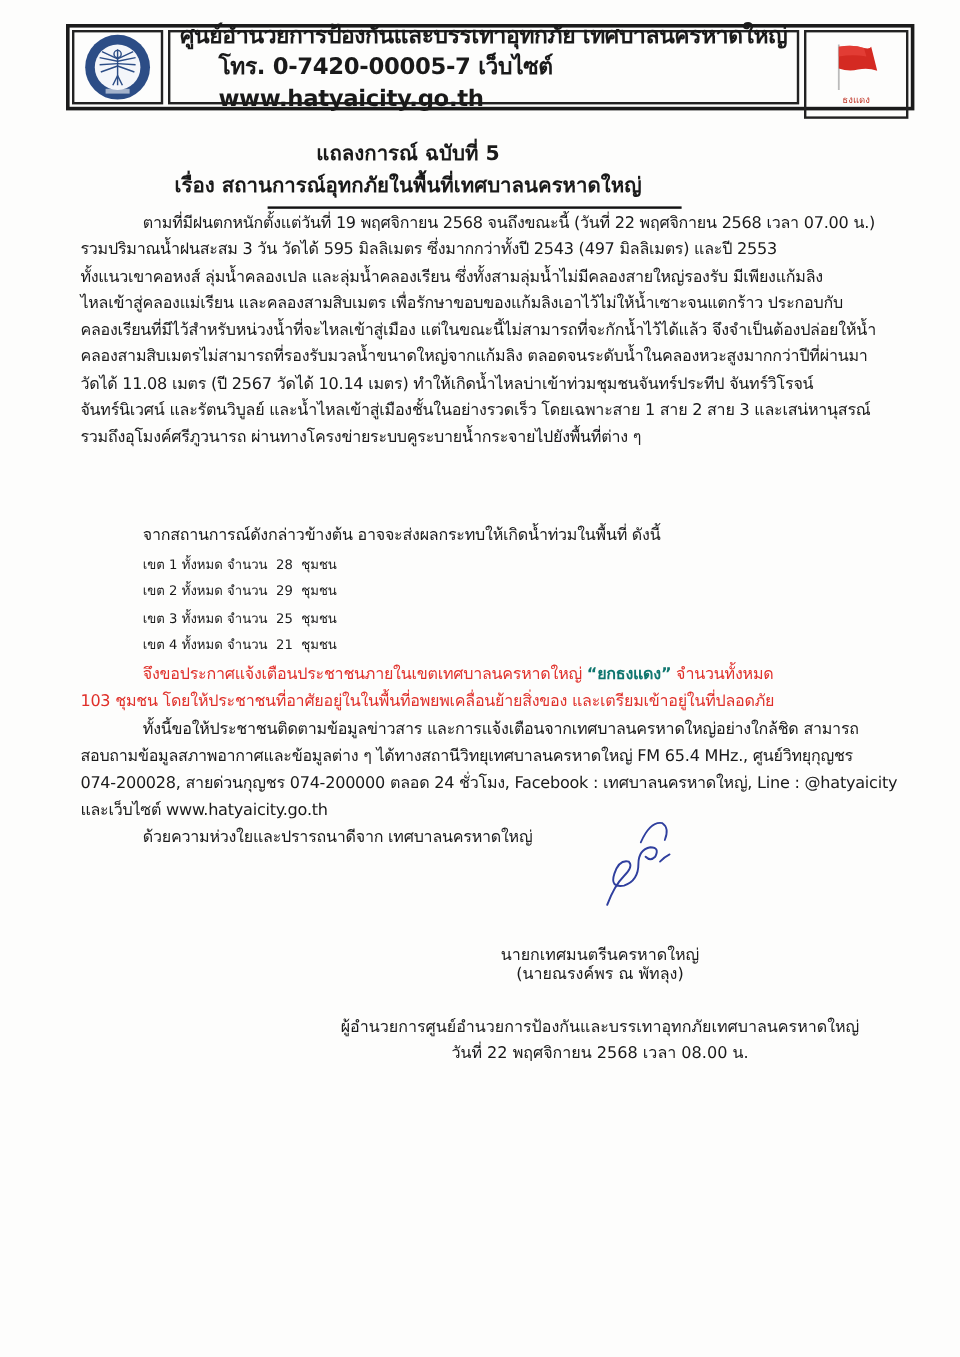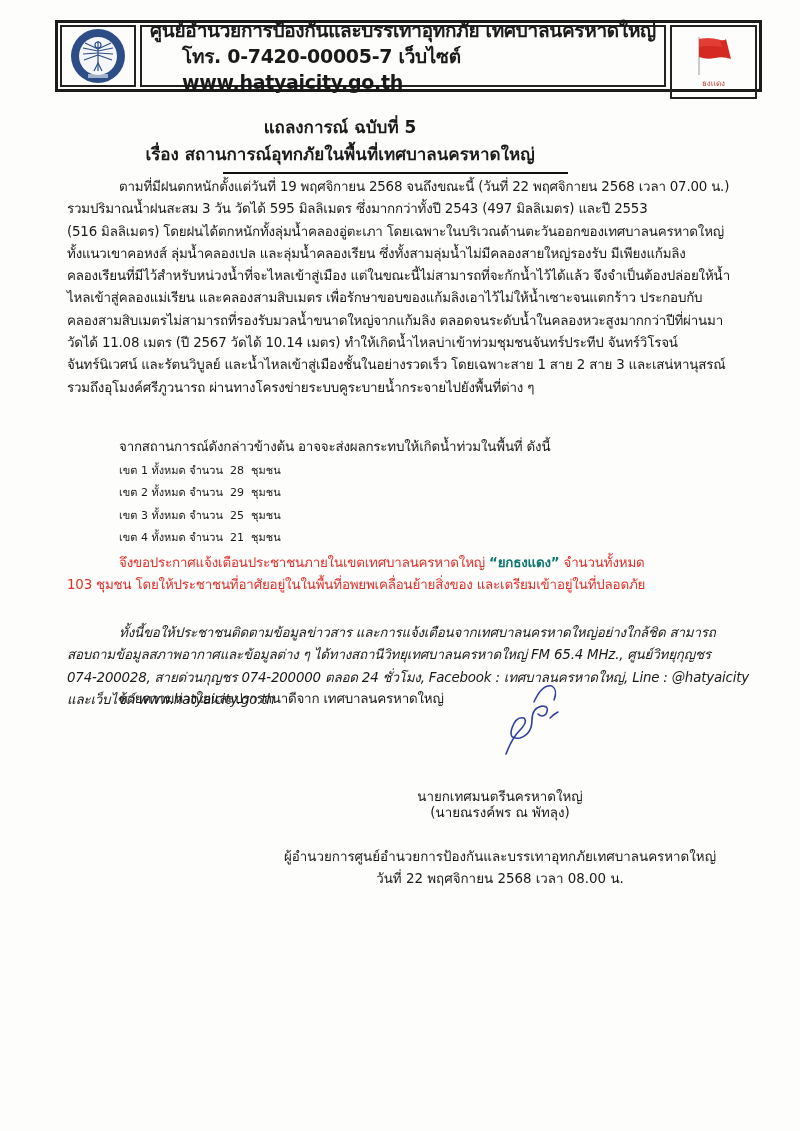--- a/index.html
+++ b/index.html
@@ -91,45 +91,44 @@
   </div>
 </div>
 
 <div class="doc-title" style="top:113px;">แถลงการณ์ ฉบับที่ 5</div>
 <div class="doc-title" style="top:140px;">เรื่อง สถานการณ์อุทกภัยในพื้นที่เทศบาลนครหาดใหญ่</div>
 <div class="title-rule"></div>
 
 <div class="body-text" style="top:176px;">
   <p style="padding-left:52px;">ตามที่มีฝนตกหนักตั้งแต่วันที่ 19 พฤศจิกายน 2568 จนถึงขณะนี้ (วันที่ 22 พฤศจิกายน 2568 เวลา 07.00 น.)</p>
   <p>รวมปริมาณน้ำฝนสะสม 3 วัน วัดได้ 595 มิลลิเมตร ซึ่งมากกว่าทั้งปี 2543 (497 มิลลิเมตร) และปี 2553</p>
-  <p>(516 มิลลิเมตร) โดยฝนได้ตกหนักทั้งลุ่มน้ำคลองอู่ตะเภา โดยเฉพาะในบริเวณด้านตะวันออกของเทศบาลนครหาดใหญ่</p>
   <p>ทั้งแนวเขาคอหงส์ ลุ่มน้ำคลองเปล และลุ่มน้ำคลองเรียน  ซึ่งทั้งสามลุ่มน้ำไม่มีคลองสายใหญ่รองรับ มีเพียงแก้มลิง</p>
+  <p>ไหลเข้าสู่คลองแม่เรียน และคลองสามสิบเมตร เพื่อรักษาขอบของแก้มลิงเอาไว้ไม่ให้น้ำเซาะจนแตกร้าว ประกอบกับ</p>
   <p>คลองเรียนที่มีไว้สำหรับหน่วงน้ำที่จะไหลเข้าสู่เมือง แต่ในขณะนี้ไม่สามารถที่จะกักน้ำไว้ได้แล้ว จึงจำเป็นต้องปล่อยให้น้ำ</p>
-  <p>ไหลเข้าสู่คลองแม่เรียน และคลองสามสิบเมตร เพื่อรักษาขอบของแก้มลิงเอาไว้ไม่ให้น้ำเซาะจนแตกร้าว ประกอบกับ</p>
   <p>คลองสามสิบเมตรไม่สามารถที่รองรับมวลน้ำขนาดใหญ่จากแก้มลิง ตลอดจนระดับน้ำในคลองหวะสูงมากกว่าปีที่ผ่านมา</p>
   <p>วัดได้ 11.08 เมตร (ปี 2567 วัดได้ 10.14 เมตร) ทำให้เกิดน้ำไหลบ่าเข้าท่วมชุมชนจันทร์ประทีป จันทร์วิโรจน์</p>
   <p>จันทร์นิเวศน์ และรัตนวิบูลย์ และน้ำไหลเข้าสู่เมืองชั้นในอย่างรวดเร็ว โดยเฉพาะสาย 1 สาย 2 สาย 3 และเสน่หานุสรณ์</p>
   <p>รวมถึงอุโมงค์ศรีภูวนารถ ผ่านทางโครงข่ายระบบคูระบายน้ำกระจายไปยังพื้นที่ต่าง ๆ</p>
 </div>
 
 <div class="body-text" style="top:436px; left:119px; width:640px;">จากสถานการณ์ดังกล่าวข้างต้น อาจจะส่งผลกระทบให้เกิดน้ำท่วมในพื้นที่ ดังนี้</div>
 
 <div class="zone-list" style="top:460px;">
   <div class="zone-row"><span>เขต 1</span> <span>ทั้งหมด จำนวน</span>  <span>28</span>  <span>ชุมชน</span></div>
   <div class="zone-row"><span>เขต 2</span> <span>ทั้งหมด จำนวน</span>  <span>29</span>  <span>ชุมชน</span></div>
   <div class="zone-row"><span>เขต 3</span> <span>ทั้งหมด จำนวน</span>  <span>25</span>  <span>ชุมชน</span></div>
   <div class="zone-row"><span>เขต 4</span> <span>ทั้งหมด จำนวน</span>  <span>21</span>  <span>ชุมชน</span></div>
 </div>
 
 <div class="body-text red" style="top:552px;">
   <p style="padding-left:52px;"><span>จึงขอประกาศแจ้งเตือนประชาชนภายในเขตเทศบาลนครหาดใหญ่ </span><b>“ยกธงแดง”</b><span> จำนวนทั้งหมด</span></p>
   <p>103 ชุมชน  โดยให้ประชาชนที่อาศัยอยู่ในในพื้นที่อพยพเคลื่อนย้ายสิ่งของ และเตรียมเข้าอยู่ในที่ปลอดภัย</p>
 </div>
 
-<div class="body-text" style="top:622px;font-style:italic;">
+<div class="body-text" style="top:598px;">
   <p style="padding-left:52px;">ทั้งนี้ขอให้ประชาชนติดตามข้อมูลข่าวสาร และการแจ้งเตือนจากเทศบาลนครหาดใหญ่อย่างใกล้ชิด สามารถ</p>
   <p>สอบถามข้อมูลสภาพอากาศและข้อมูลต่าง ๆ ได้ทางสถานีวิทยุเทศบาลนครหาดใหญ่ FM 65.4 MHz., ศูนย์วิทยุกุญชร</p>
   <p>074-200028, สายด่วนกุญชร 074-200000 ตลอด 24 ชั่วโมง, Facebook : เทศบาลนครหาดใหญ่, Line : @hatyaicity</p>
   <p>และเว็บไซต์ www.hatyaicity.go.th</p>
 </div>
 
 <div class="body-text" style="top:688px; left:119px; width:400px;">ด้วยความห่วงใยและปรารถนาดีจาก เทศบาลนครหาดใหญ่</div>
 
 <svg class="signature" viewBox="0 0 62 80">
   <path d="M8 76 Q14 60 22 52 Q30 44 26 40 Q18 38 14 50 Q10 62 22 60 Q34 56 34 42 Q34 30 44 28 Q52 28 48 36 Q44 40 40 36" fill="none" stroke="#2f3f9e" stroke-width="1.6" stroke-linecap="round"></path>

